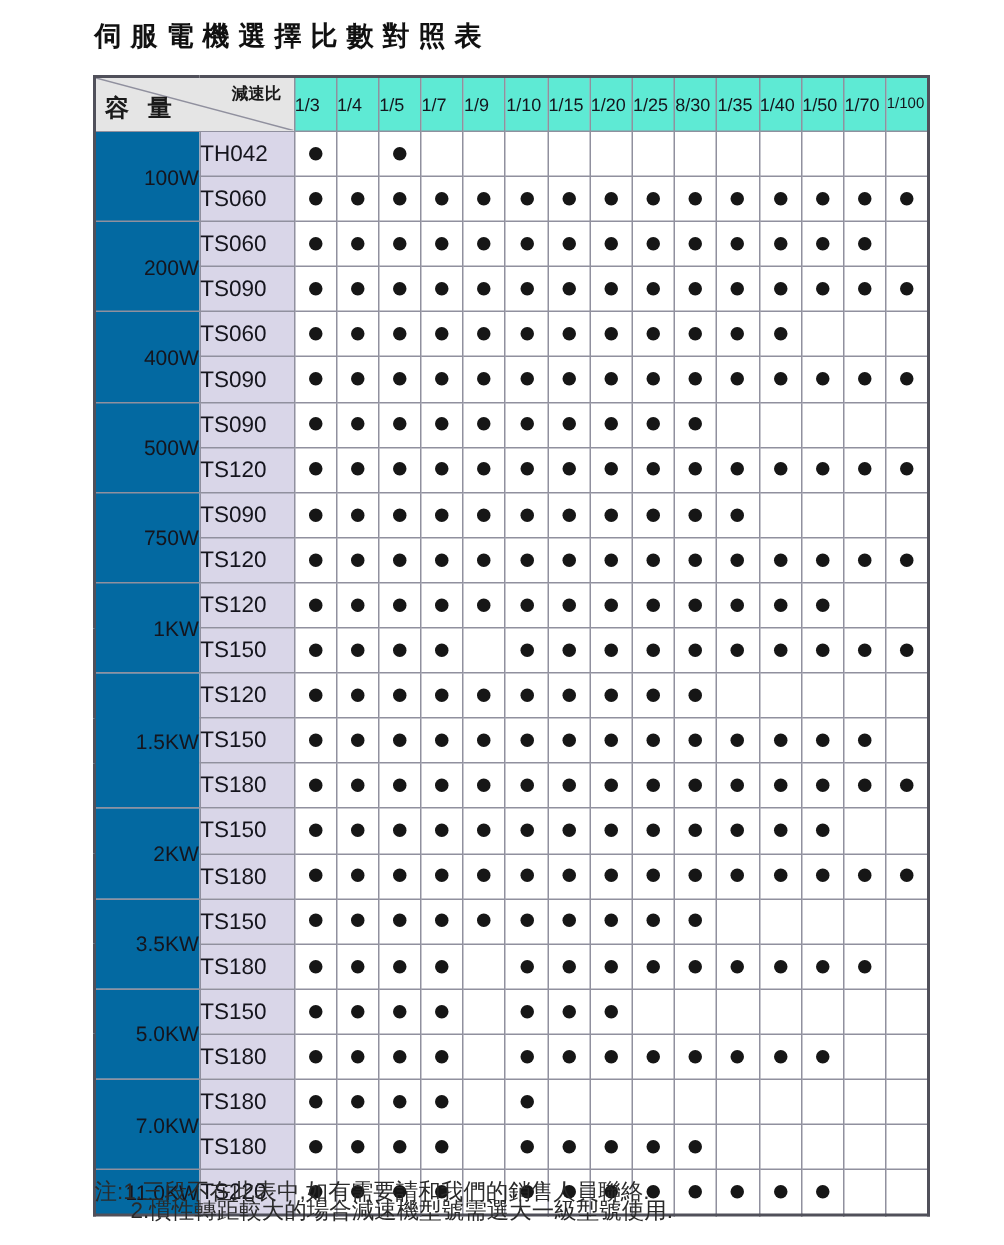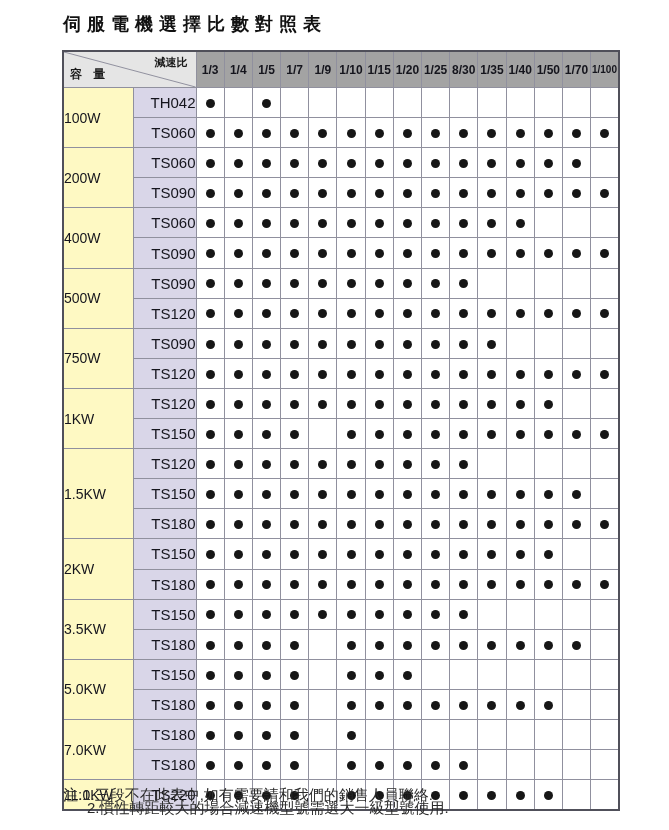--- a/index.html
+++ b/index.html
@@ -7,27 +7,27 @@
         font-family:"Liberation Sans","DejaVu Sans",sans-serif;color:#1a1a1a;}
   .title{position:absolute;left:63px;top:12px;font-size:18px;font-weight:bold;
          letter-spacing:6px;color:#111;white-space:nowrap;}
   table.sel-table{position:absolute;left:62px;top:50px;width:556px;
                   border-collapse:collapse;table-layout:fixed;
                   border:2px solid #50505a;}
   .sel-table th,.sel-table td{border:1px solid #90909e;padding:0;}
   th.corner{height:35px;background:#e5e5e5;position:relative;overflow:hidden;margin-left:48px;}
   th.corner svg{position:absolute;left:0;top:0;width:100%;height:100%;display:block;}
   .corner-top{position:absolute;top:3px;right:8px;font-size:11px;font-weight:bold;color:#1a1a1a;}
-  .corner-bottom{position:absolute;bottom:4px;left:6px;font-size:12px;font-weight:bold;
+  .corner-bottom{position:absolute;bottom:4px;left:6px;font-size:16px;font-weight:bold;
                  letter-spacing:4px;color:#1a1a1a;}
-  th.ratio-th{background:#a3a3a3;font-size:12px;font-weight:bold;text-align:center;
+  th.ratio-th{background:#5eead4;font-size:12px;font-weight:normal;text-align:left;
               color:#15151d;height:35px;}
   th.ratio-th.last{font-size:10px;}
-  td.cap-cell{background:#fef9c3;text-align:left;font-size:14px;color:#15151d;margin-left:42px;}
-  td.model-cell{background:#d9d6e8;text-align:right;font-size:15px;color:#15151d;height:29.1px;}
+  td.cap-cell{background:#0369a1;text-align:right;font-size:14px;color:#15151d;margin-left:42px;}
+  td.model-cell{background:#d9d6e8;text-align:left;font-size:15px;color:#15151d;height:29.1px;}
   td.dot-cell{background:#ffffff;text-align:center;vertical-align:middle;}
   span.dot{display:inline-block;width:9px;height:9px;border-radius:50%;background:#161616;
            vertical-align:middle;}
   .notes{position:absolute;left:63px;top:788px;font-size:15px;line-height:13px;color:#2a2a2a;}
   .note-line2{margin-left:24px;}
 </style>
 </head>
 <body>
 
 <div class="page">

